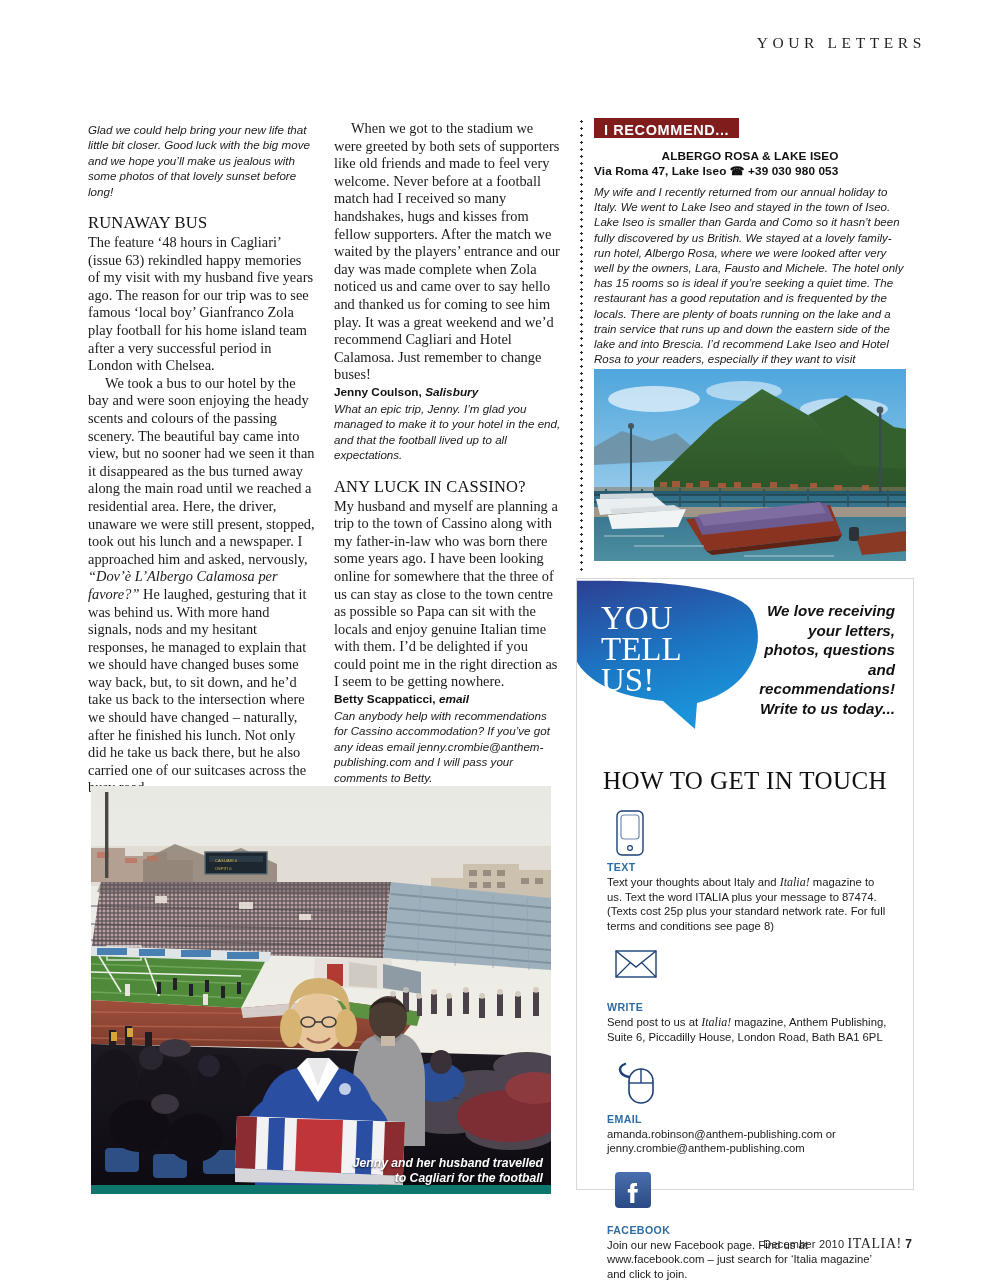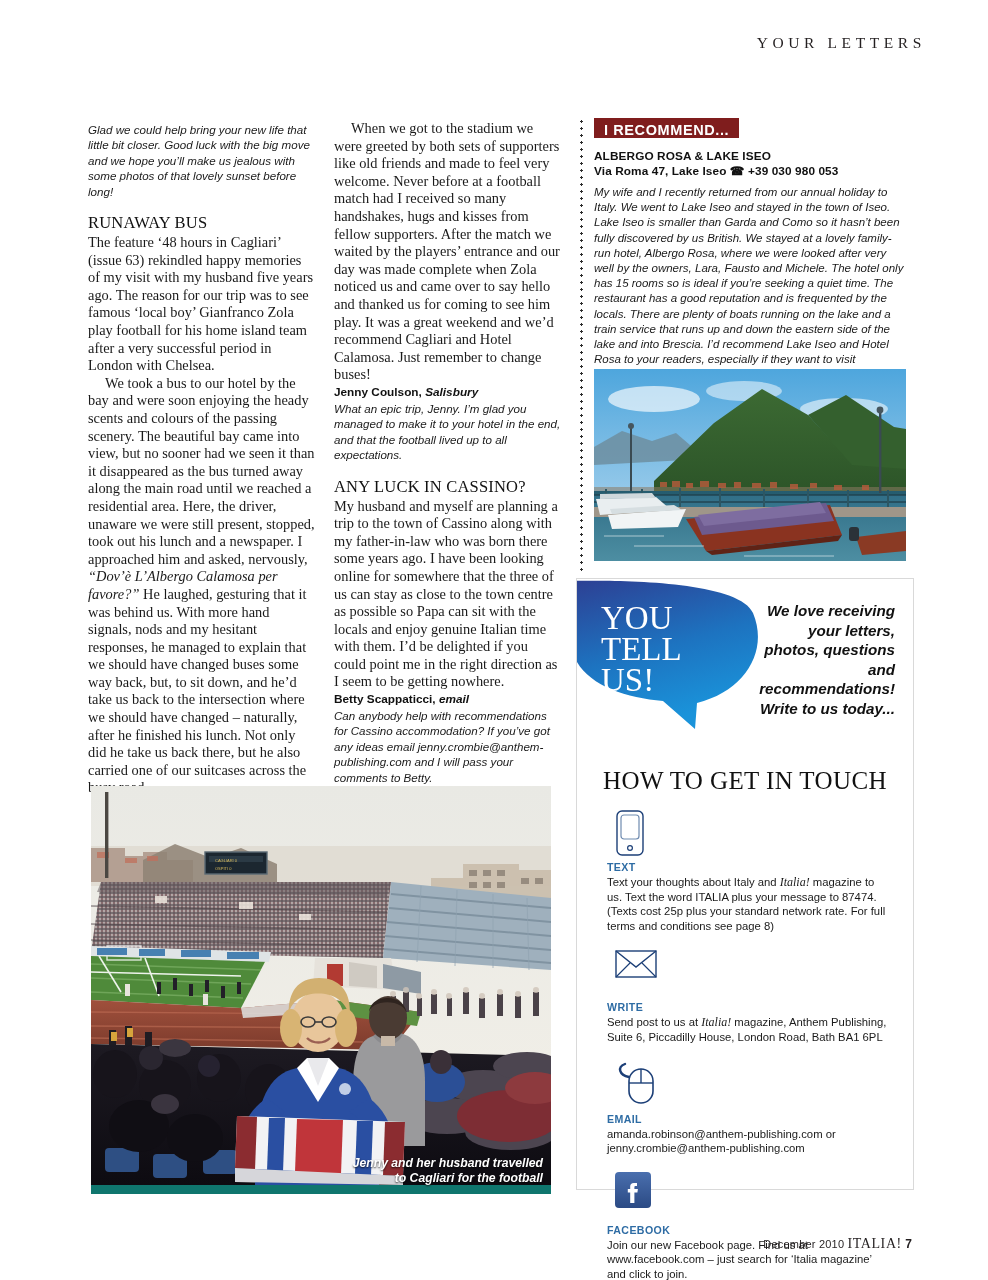--- a/index.html
+++ b/index.html
@@ -41,21 +41,21 @@
   .dot-rule{position:absolute;left:580px;top:118px;width:3px;height:455px;
     background-image:radial-gradient(circle, #2b2b2b 1.2px, transparent 1.4px);
     background-size:3px 7px;background-repeat:repeat-y;}
 
   
   .col3{position:absolute;left:594px;top:118px;width:312px;}
   .rec-badge{display:inline-block;background:#7f1d1d;color:#fff;
     font-family:"Liberation Sans",sans-serif;font-weight:bold;font-size:14.5px;
     letter-spacing:.6px;padding:4px 10px 0 10px;}
   .rec-title{font-family:"Liberation Sans",sans-serif;font-weight:bold;
-    font-size:11.8px;margin:10px 0 0 0;letter-spacing:.1px;color:#111;}
+    font-size:11.8px;margin:10px 0 0 0;letter-spacing:.1px;color:#111;text-align:center;}
   .rec-addr{font-family:"Liberation Sans",sans-serif;font-weight:bold;
     font-size:11.8px;margin:1px 0 0 0;letter-spacing:.1px;color:#111;}
   .rec-body{font-family:"Liberation Sans",sans-serif;font-style:italic;
     font-size:11.5px;line-height:15.2px;margin:7px 0 0 0;color:#1a1a1a;}
   .rec-sign{font-family:"Liberation Sans",sans-serif;font-weight:bold;
     font-size:11.6px;margin:1px 0 0 0;color:#111;}
   .rec-sign em{font-style:italic;}
 
   
   .lake-photo{position:absolute;left:594px;top:369px;width:312px;height:192px;

